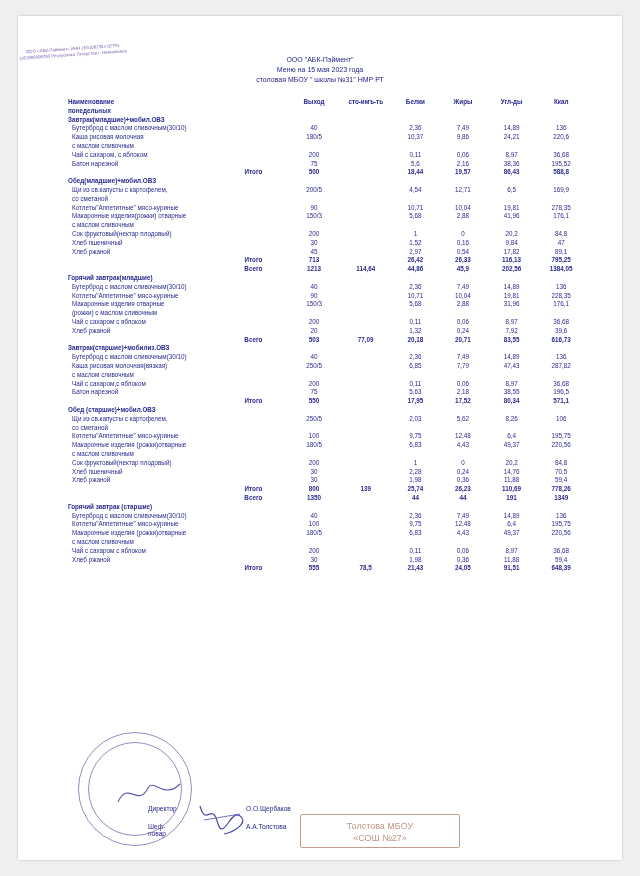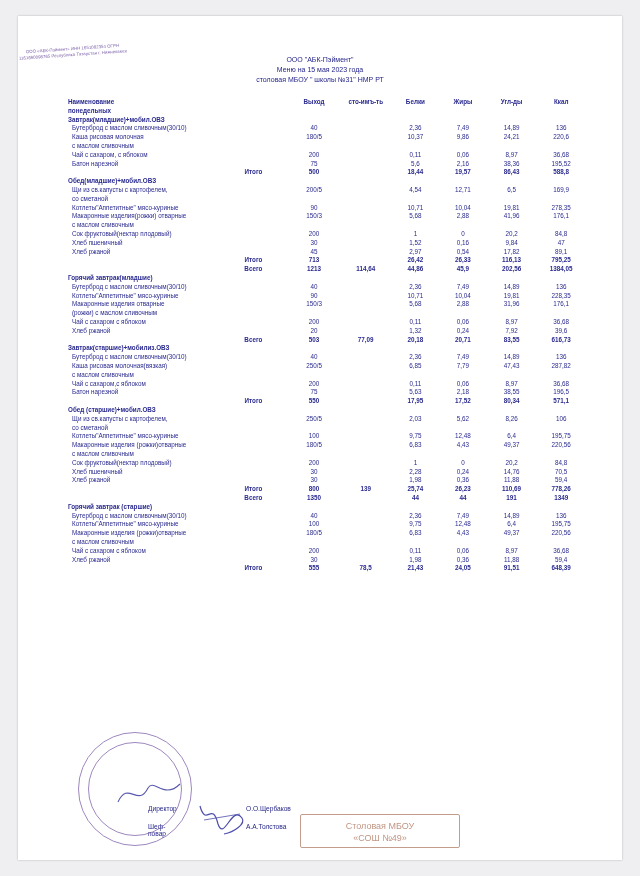--- a/index.html
+++ b/index.html
@@ -638,18 +638,18 @@
 
     <svg class="sig-scribble2" viewBox="0 0 70 36">
       <path d="M4 26 C14 4, 24 32, 34 12 C40 2, 50 24, 66 8" stroke="#2f2f9c" stroke-width="1.1" fill="none"></path>
     </svg>
     <svg class="sig-scribble" viewBox="0 0 60 40">
       <path d="M6 8 C12 30, 18 2, 24 26 C30 44, 38 6, 48 20 C52 26, 40 34, 30 36" stroke="#2f2f9c" stroke-width="1.2" fill="none"></path>
       <path d="M10 22 L46 16" stroke="#2f2f9c" stroke-width="0.8" fill="none"></path>
     </svg>
 
     <div class="stamp2">
-      <div>Столовая МБОУ</div>
-      <div>«СОШ №49»</div>
+      <div>Толстова МБОУ</div>
+      <div>«СОШ №27»</div>
     </div>
 
   </div>
 </div>
 
 </body></html>

